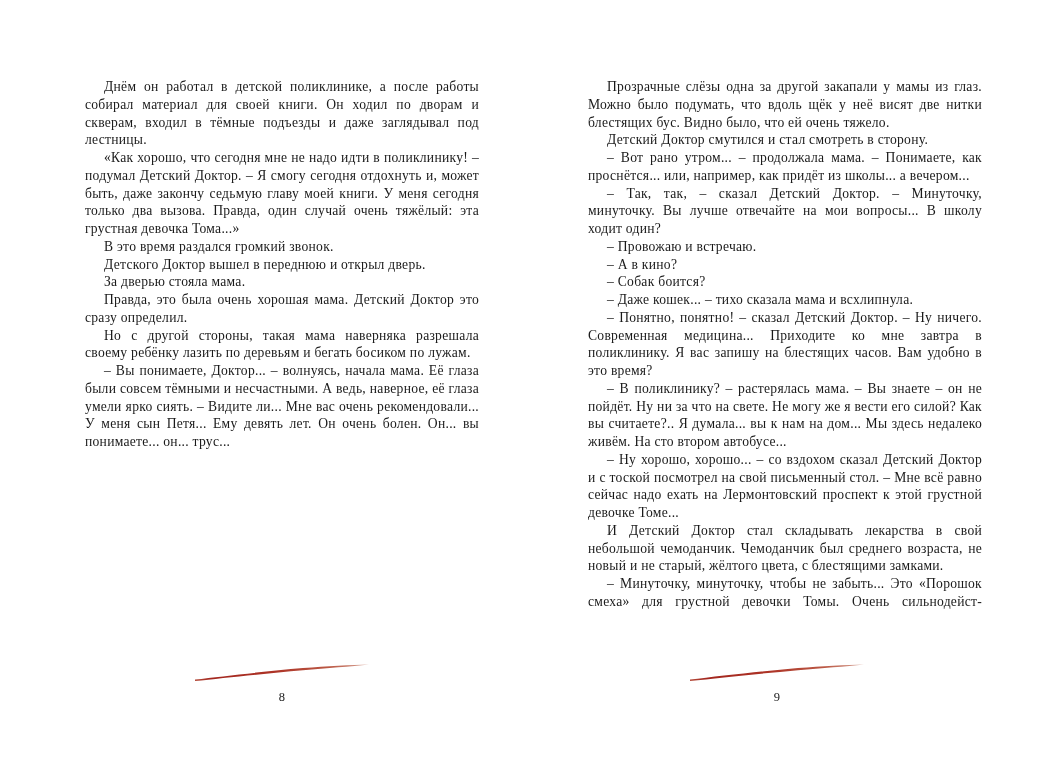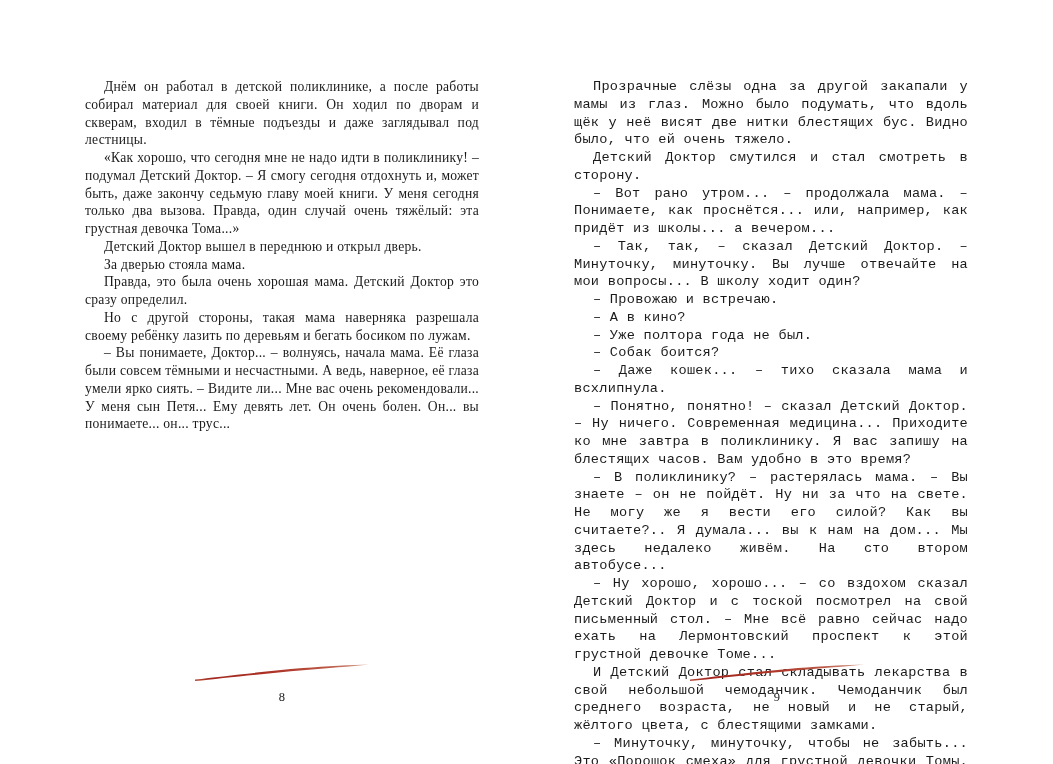--- a/index.html
+++ b/index.html
@@ -31,21 +31,21 @@
   .page.left  { left: 0px;   width: 526px; }
   .page.right { left: 527px; width: 526px; }
 
   .textblock {
     position: absolute;
     top: 78px;
     width: 394px;
     height: 575px;
   }
   .page.left  .textblock { left: 85px; }
-  .page.right .textblock { left: 47px; font-family: Liberation Mono, monospace; }  
+  .page.right .textblock { left: 61px; }  
 
   .textblock p {
     margin: 0;
     text-align: justify;
     text-justify: inter-word;
     font-size: 13.6px;
     line-height: 17.75px;
     text-indent: 19px;
     letter-spacing: 0.02em;
     -webkit-font-smoothing: antialiased;
@@ -91,21 +91,22 @@
 </head>
 <body>
 
 <div class="spread">
 
   <div class="page left">
 
     <div class="textblock">
       <p>Днём он работал в детской поликлинике, а после работы собирал материал для своей книги. Он ходил по дворам и скверам, входил в тёмные подъезды и даже заглядывал под лестницы.</p>
       <p>«Как хорошо, что сегодня мне не надо идти в поликлинику! – подумал Детский Доктор. – Я смогу сегодня отдохнуть и, может быть, даже закончу седьмую главу моей книги. У меня сегодня только два вызова. Правда, один случай очень тяжёлый: эта грустная девочка Тома...»</p>
-      <p>Детский Доктор вышел в переднюю и открыл дверь.</p>
+      <p>В это время раздался громкий звонок.</p>
+      <p>Детского Доктор вышел в переднюю и открыл дверь.</p>
       <p>За дверью стояла мама.</p>
       <p>Правда, это была очень хорошая мама. Детский Доктор это сразу определил.</p>
       <p>Но с другой стороны, такая мама наверняка разрешала своему ребёнку лазить по деревьям и бегать босиком по лужам.</p>
       <p>– Вы понимаете, Доктор... – волнуясь, начала мама. Её глаза были совсем тёмными и несчастными. А ведь, наверное, её глаза умели ярко сиять. – Видите ли... Мне вас очень рекомендовали... У меня сын Петя... Ему девять лет. Он очень болен. Он... вы понимаете... он... трус...</p>
     </div>
 
     <div class="footer">
       <div class="stroke-wrap">
         <svg width="180" height="22" viewBox="0 0 180 22" aria-hidden="true">
           <defs>
@@ -128,21 +129,20 @@
 
   <div class="page right">
 
     <div class="textblock">
       <p>Прозрачные слёзы одна за другой закапали у мамы из глаз. Можно было подумать, что вдоль щёк у неё висят две нитки блестящих бус. Видно было, что ей очень тяжело.</p>
       <p>Детский Доктор смутился и стал смотреть в сторону.</p>
       <p>– Вот рано утром... – продолжала мама. – Понимаете, как проснётся... или, например, как придёт из школы... а вечером...</p>
       <p>– Так, так, – сказал Детский Доктор. – Минуточку, минуточку. Вы лучше отвечайте на мои вопросы... В школу ходит один?</p>
       <p>– Провожаю и встречаю.</p>
       <p>– А в кино?</p>
-      <p>– Уже полтора года не был.</p>
       <p>– Собак боится?</p>
       <p>– Даже кошек... – тихо сказала мама и всхлипнула.</p>
       <p>– Понятно, понятно! – сказал Детский Доктор. – Ну ничего. Современная медицина... Приходите ко мне завтра в поликлинику. Я вас запишу на блестящих часов. Вам удобно в это время?</p>
       <p>– В поликлинику? – растерялась мама. – Вы знаете – он не пойдёт. Ну ни за что на свете. Не могу же я вести его силой? Как вы считаете?.. Я думала... вы к нам на дом... Мы здесь недалеко живём. На сто втором автобусе...</p>
       <p>– Ну хорошо, хорошо... – со вздохом сказал Детский Доктор и с тоской посмотрел на свой письменный стол. – Мне всё равно сейчас надо ехать на Лермонтовский проспект к этой грустной девочке Томе...</p>
       <p>И Детский Доктор стал складывать лекарства в свой небольшой чемоданчик. Чемоданчик был среднего возраста, не новый и не старый, жёлтого цвета, с блестящими замками.</p>
       <p class="hyph">– Минуточку, минуточку, чтобы не забыть... Это «Порошок смеха» для грустной девочки Томы. Очень сильнодейст-</p>
     </div>
 
     <div class="footer">

